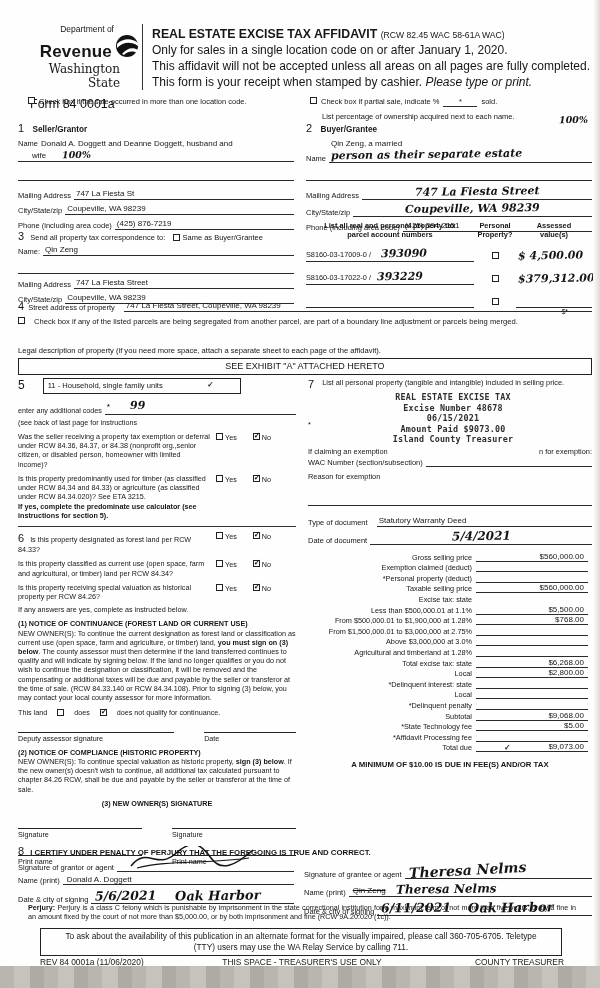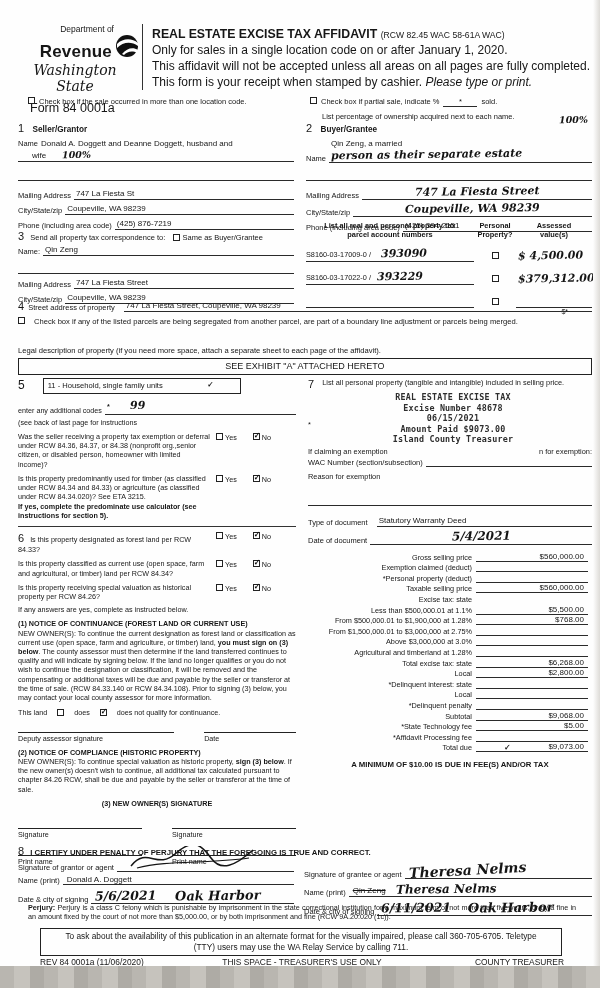--- a/index.html
+++ b/index.html
@@ -15,21 +15,21 @@
   .cb { display:inline-block; width:7px; height:7px; border:1px solid #222; position:relative; vertical-align:-1px; background:#fff; flex:none; }
   .cb.checked::after { content:"✓"; position:absolute; left:0px; top:-3px; font-size:8px; font-weight:bold; color:#111; }
   .hw { font-family:"DejaVu Serif",serif; font-style:italic; font-weight:600; display:inline-block; transform:rotate(-0.8deg); color:#141414; }
   .penmark { font-family:"DejaVu Serif",serif; font-weight:bold; }
 
   
   .hdr-left { left:30px; top:24px; width:110px; }
   .dept { font-size:8.5px; text-align:right; padding-right:26px; }
   .revline { display:flex; align-items:flex-end; justify-content:flex-end; }
   .revenue { font-size:17px; font-weight:bold; letter-spacing:.2px; }
-  .wastate { font-size:14px; font-style:italic; text-align:center; padding-right:20px; font-family:"DejaVu Serif",serif; }
+  .wastate { font-size:12px; text-align:right; padding-right:20px; font-family:"DejaVu Serif",serif; }
   .formnum { font-size:12.5px; margin-top:7px; }
   .hdr-div { left:142px; top:24px; width:1px; height:66px; background:#333; }
   .hdr-right { left:152px; top:27px; width:440px; }
   .title { font-size:12.3px; font-weight:bold; }
   .titleref { font-size:8.6px; font-weight:normal; }
   .hdr-sub { font-size:12px; line-height:1.32; margin-top:2px; }
 
   
   .topchecks { left:28px; top:97px; width:566px; font-size:7.5px; display:flex; }
   .tc-left { width:282px; display:flex; gap:4px; }

